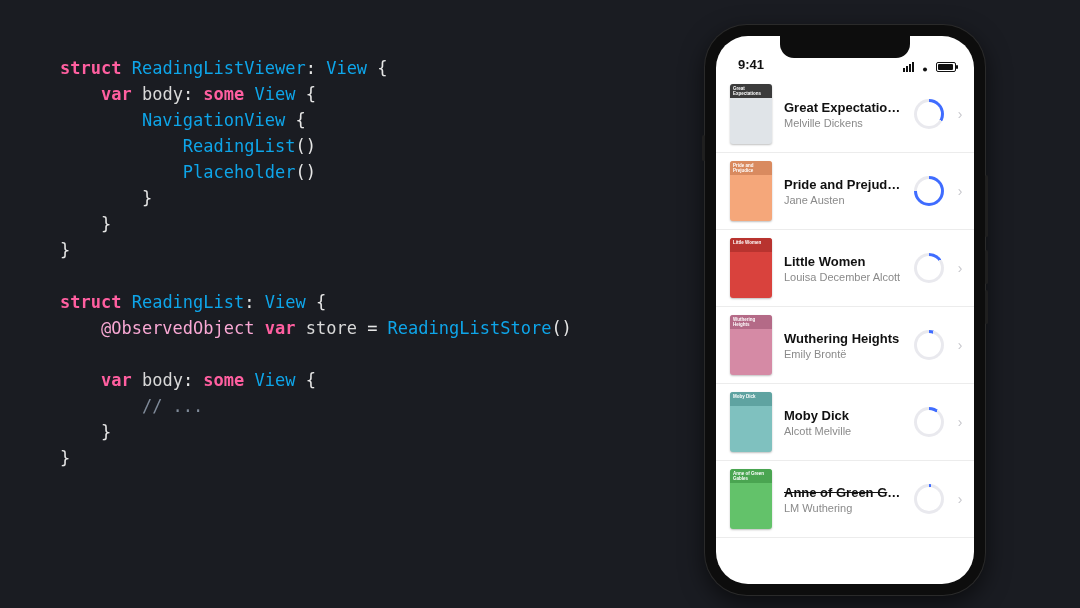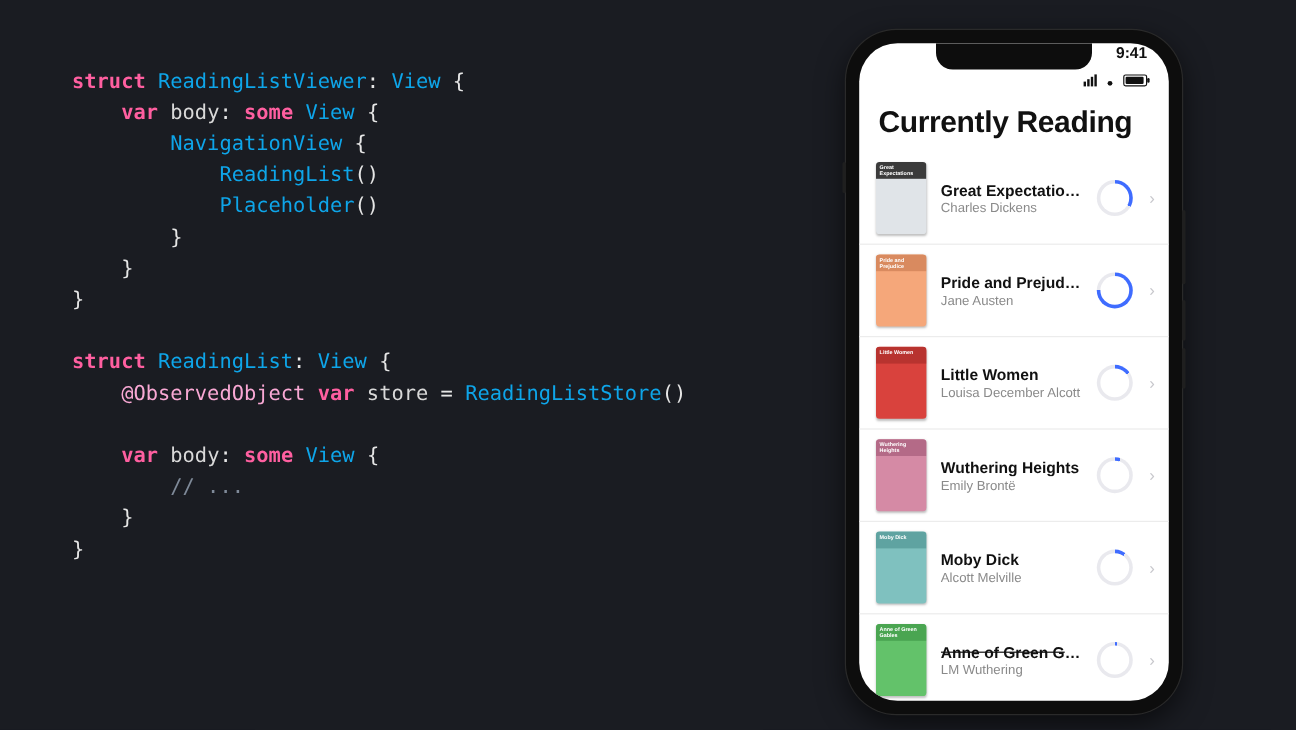--- a/index.html
+++ b/index.html
@@ -56,21 +56,21 @@
     background: #0d0d0d;
     border-bottom-left-radius: 14px;
     border-bottom-right-radius: 14px;
     z-index: 5;
   }
 
   .statusbar {
     height: 40px;
     display: flex; align-items: flex-end; justify-content: space-between;
     padding: 0 18px 4px 22px;
-    font-size: 13px; font-weight: 600; flex-direction: column;
+    font-size: 13px; font-weight: 600;
   }
   .status-right { display:flex; align-items:center; gap:4px; }
   .signal-icon { display:inline-flex; align-items:flex-end; gap:1px; height:10px;}
   .signal-icon i { width:2px; background:#111; display:inline-block; }
   .signal-icon i:nth-child(1){height:4px;} .signal-icon i:nth-child(2){height:6px;}
   .signal-icon i:nth-child(3){height:8px;} .signal-icon i:nth-child(4){height:10px;}
   .wifi-icon { width:14px; height:10px; position:relative; }
   .wifi-icon::before { content:""; position:absolute; left:50%; top:50%; width:4px;height:4px;background:#111;border-radius:50%; transform:translate(-50%, 10%);}
   .battery-icon { width:20px;height:10px;border:1px solid #111;border-radius:2px;position:relative;}
   .battery-icon::after{content:"";position:absolute;right:-3px;top:2px;width:2px;height:4px;background:#111;border-radius:1px;}
@@ -142,32 +142,31 @@
               <i></i>
               <i></i>
               <i></i>
               <i></i>
             </span>
           <span class="wifi-icon"></span>
           <span class="battery-icon"></span>
         </span>
       </div>
 
-      <div class="big-title">Currently Reading</div>
 
       <div class="list" id="book-list">
           <div class="row">
             <div class="cover" style="background: rgb(224, 228, 232);">
               <div class="mini-top" style="background: rgb(59, 59, 59);">Great
 Expectations</div>
               <div class="mini-art"></div>
             </div>
             <div class="meta">
               <div class="title">Great Expectations</div>
-              <div class="author">Charles Dickens</div>
+              <div class="author">Melville Dickens</div>
             </div>
             <div class="ring" style="background: conic-gradient(rgb(63, 108, 255) 0deg, rgb(63, 108, 255) 119deg, rgb(233, 233, 238) 119deg, rgb(233, 233, 238) 360deg);"></div>
             <div class="chev">›</div>
           </div>
           <div class="row">
             <div class="cover" style="background: rgb(245, 167, 122);">
               <div class="mini-top" style="background: rgb(217, 138, 95);">Pride and
 Prejudice</div>
               <div class="mini-art"></div>
             </div>

